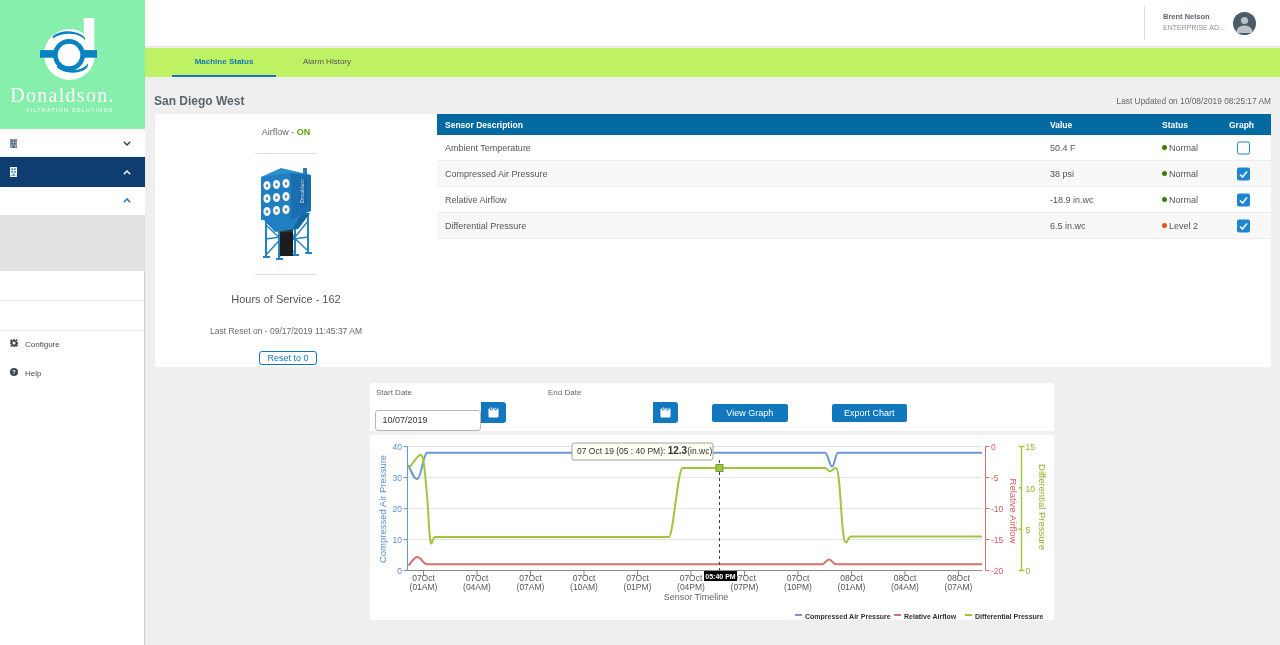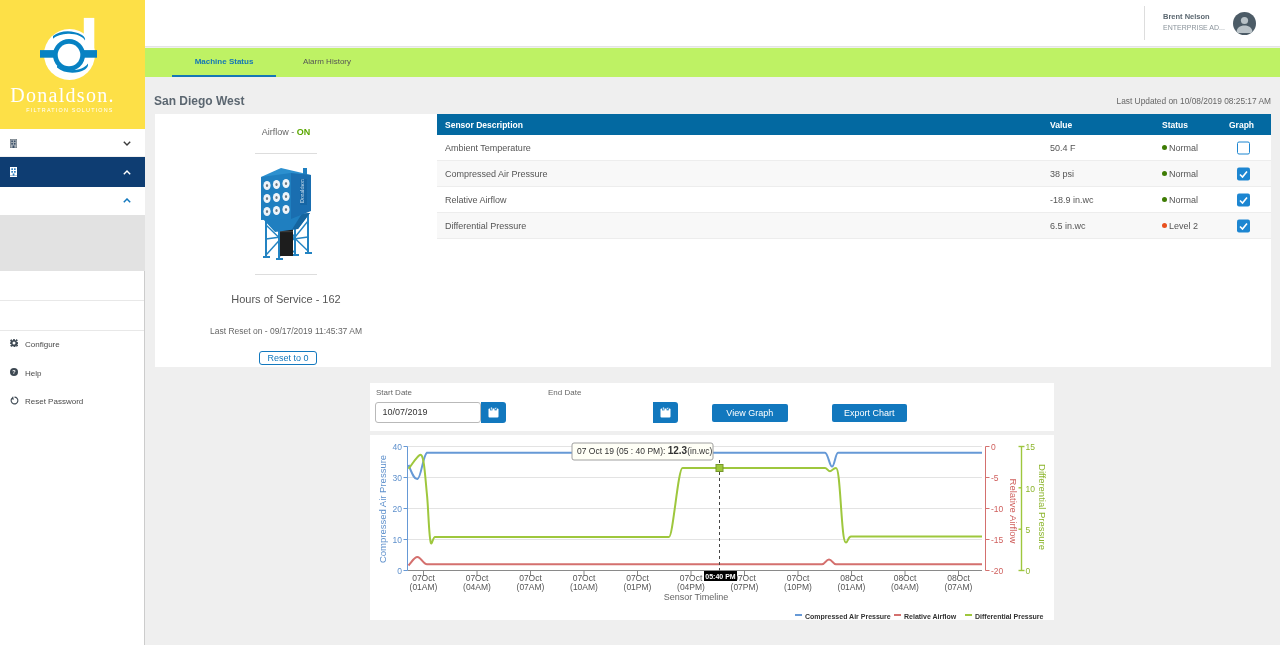--- a/index.html
+++ b/index.html
@@ -1,20 +1,20 @@
 <!DOCTYPE html>
 <html><head>
 <meta charset="utf-8">
 <style>
 * { margin:0; padding:0; box-sizing:border-box; }
 html,body { width:1280px; height:645px; overflow:hidden; font-family:"Liberation Sans",sans-serif; background:#efefef; }
 #page { position:relative; width:1280px; height:645px; }
 
 #sidebar { position:absolute; left:0; top:0; width:145px; height:645px; background:#fff; border-right:1px solid #ccc; }
-#logoblk { position:absolute; left:0; top:0; width:145px; height:155px; background:#fde047; }
+#logoblk { position:absolute; left:0; top:0; width:145px; height:155px; background:#86efac; }
 .srow { position:absolute; left:0; width:145px; }
 #mrow1 { top:129px; height:28px; background:#fff; border-bottom:1px solid #f0f0f0;}
 #mrow2 { top:157px; height:30px; background:#0e3d72; }
 #mrow3 { top:187px; height:28px; background:#fff; }
 #grayblk { top:215px; height:56px; background:#e2e2e2; }
 .sline { position:absolute; left:0; width:144px; height:1px; background:#e8e8e8; }
 .mitem { position:absolute; left:0; width:155px; height:24px; font-size:8px; color:#4a4a4a; }
 .mitem .mic { position:absolute; left:10px; top:4px; }
 .mitem .mtx { position:absolute; left:25px; top:5px; }
 
@@ -200,21 +200,21 @@
             <svg width="9" height="8" viewBox="0 0 9 8">
               <path d="M1,4 L3.5,6.5 L8,1" stroke="#fff" stroke-width="1.6" fill="none"></path>
             </svg>
           </span>
       </div>
     </div>
   </div>
 
   <div id="filtercard">
     <div class="flabel" style="left:6px;">Start Date</div>
-    <div class="finput" style="left:4.5px; width:106px;">10/07/2019</div>
+    <div class="finput" style="left:4.5px; width:106px;margin-top:8px;">10/07/2019</div>
     <div class="fbtn" style="left:110.5px;">
         <svg width="11" height="11" viewBox="0 0 11 11">
           <rect x="0.5" y="1.5" width="10" height="9" rx="1" fill="#fff"></rect>
           <rect x="2.5" y="0" width="1.6" height="3" fill="#fff" stroke="#1278be" stroke-width="0.7"></rect>
           <rect x="6.9" y="0" width="1.6" height="3" fill="#fff" stroke="#1278be" stroke-width="0.7"></rect>
         </svg>
       </div>
     <div class="flabel" style="left:178px;">End Date</div>
     <div class="finput" style="left:175px; width:106px;margin-top:46px;">10/08/2019</div>
     <div class="fbtn" style="left:282.5px;">
@@ -408,22 +408,15 @@
           </svg></span>
       <span class="mtx">Configure</span>
       </div>
     <div class="mitem" style="top:364px;">
       <span class="mic"><svg width="8" height="8" viewBox="0 0 16 16">
             <circle cx="8" cy="8" r="8" fill="#3d4852"></circle>
             <text x="8" y="12" text-anchor="middle" font-size="11" font-weight="bold" fill="#fff" font-family="Liberation Sans,sans-serif">?</text>
           </svg></span>
       <span class="mtx">Help</span>
       </div>
-    <div class="mitem" style="top:392px;">
-      <span class="mic"><svg width="9" height="9" viewBox="0 0 16 16">
-            <path d="M8,2 A6,6 0 1,1 2.8,5" stroke="#3d4852" stroke-width="2" fill="none"></path>
-            <path d="M5.5,0.5 L1.5,5.5 L6.8,6.5 Z" fill="#3d4852"></path>
-          </svg></span>
-      <span class="mtx">Reset Password</span>
-      </div>
   </div>
 
 </div>
 
 </body></html>

